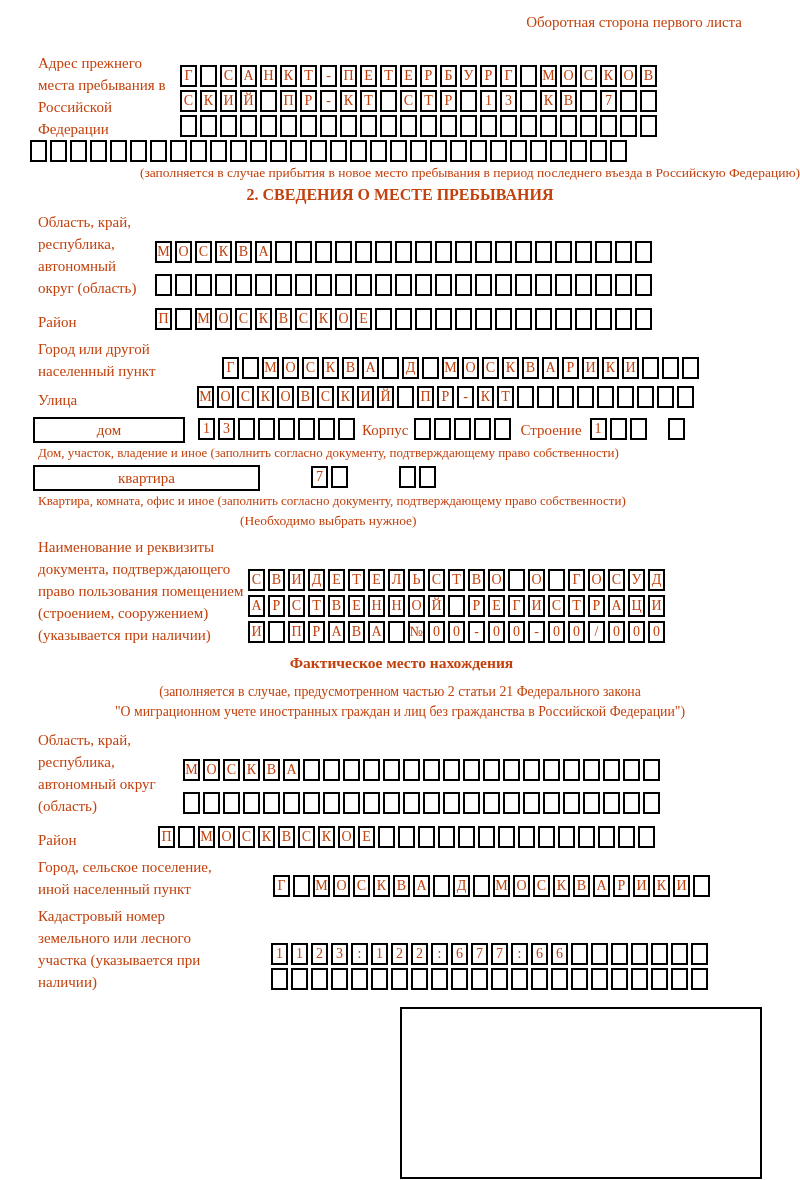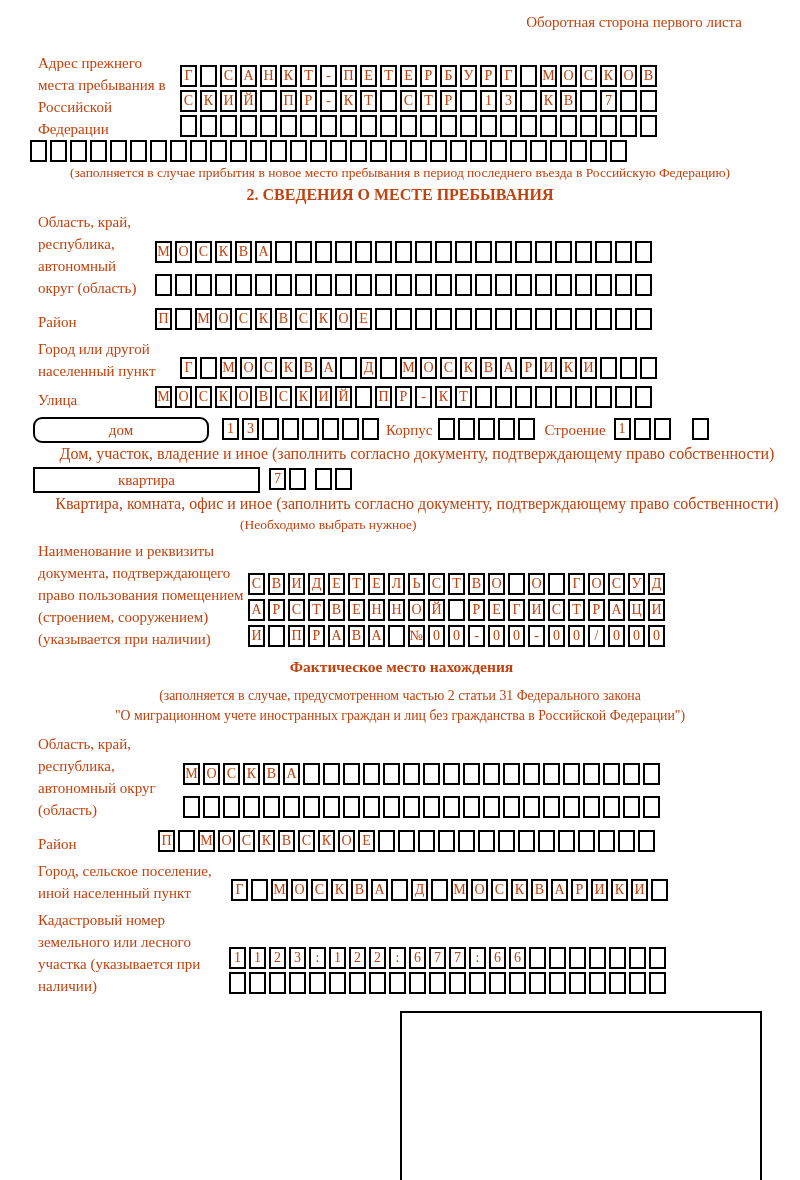--- a/index.html
+++ b/index.html
@@ -22,42 +22,42 @@
   .gap-row { margin-top: 11px; }
 
   .frow { display: flex; margin-left: 38px; align-items: flex-end; }
   .flabel { font-size: 15px; line-height: 22px; padding-top: 1px; flex: 0 0 auto; }
 
   .w142 { width: 142px; } .w117 { width: 117px; } .w210 { width: 210px; }
   .w145 { width: 145px; } .w120 { width: 120px; } .w193 { width: 193px; }
   .w191 { width: 191px; }
 
   .full-row { margin-left: 30px; }
-  .small-note { text-align: center; font-size: 13.5px; margin-top: 2px; }
+  .small-note { text-align: right; font-size: 13.5px; margin-top: 2px; }
   .sec-title { text-align: center; font-size: 16px; font-weight: bold; margin: 5px 0 6px 0; }
   .sub-title { text-align: center; font-size: 15.5px; font-weight: bold; margin: 8px 0 10px 3px; }
 
   .field-box {
     border: 2px solid #000; height: 26px; display: flex; align-items: center;
     justify-content: center; font-size: 15px; flex: 0 0 auto; background: #fff;
   }
-  .house-box { width: 176px; margin-left: -5px; border-radius: 9px; }
+  .house-box { width: 152px; margin-left: -5px; }
   .apt-box { width: 227px; margin-left: -5px; }
   .inline-label { font-size: 15px; line-height: 26px; flex: 0 0 auto; }
-  .caption { margin: 2px 4px 4px 38px; font-size: 16px; text-align: center; }
+  .caption { margin: 2px 4px 4px 38px; font-size: 13px; }
 
   .stay-row { display: flex; align-items: center; margin: 8px 0 0 38px; }
   .checkbox { width: 21px; height: 26px; font-size: 15px; }
   .stay-hint { margin-left: 240px; font-size: 13.5px; margin-top: 2px; }
 
   .note-center { text-align: center; font-size: 13.8px; line-height: 20px; }
 
   .confirm-box { margin: 14px 0 0 400px; width: 362px; height: 172px; border: 2px solid #000; background: #fff; }
 
-  .mt9 { margin-top: 9px; } .mt6 { margin-top: 6px; } .mt4 { margin-top: 4px; }
+  .mt9 { margin-top: 9px; } .mt6 { margin-top: 6px; } .mt4 { margin-top: 4px; gap: 42px; }
   .mt20 { margin-top: 20px; }
   .pt10 { padding-top: 10px; }
 </style>
 </head>
 <body>
 
 <div class="page">
 
   <div class="corner-note">Оборотная сторона первого листа</div>
 
@@ -448,21 +448,21 @@
           <span class="cell">0</span>
           <span class="cell">/</span>
           <span class="cell">0</span>
           <span class="cell">0</span>
           <span class="cell">0</span>
         </div>
     </div>
   </div>
 
   <div class="sub-title">Фактическое место нахождения</div>
-  <div class="note-center">(заполняется в случае, предусмотренном частью 2 статьи 31 Федерального закона</div>
+  <div class="note-center">(заполняется в случае, предусмотренном частью 2 статьи 21 Федерального закона</div>
   <div class="note-center">"О миграционном учете иностранных граждан и лиц без гражданства в Российской Федерации")</div>
 
   <div class="frow mt6">
     <div class="flabel w145">Область, край, республика, автономный округ (область)</div>
     <div class="cell-stack">
       <div class="cell-row">
           <span class="cell">М</span>
           <span class="cell">О</span>
           <span class="cell">С</span>
           <span class="cell">К</span>

